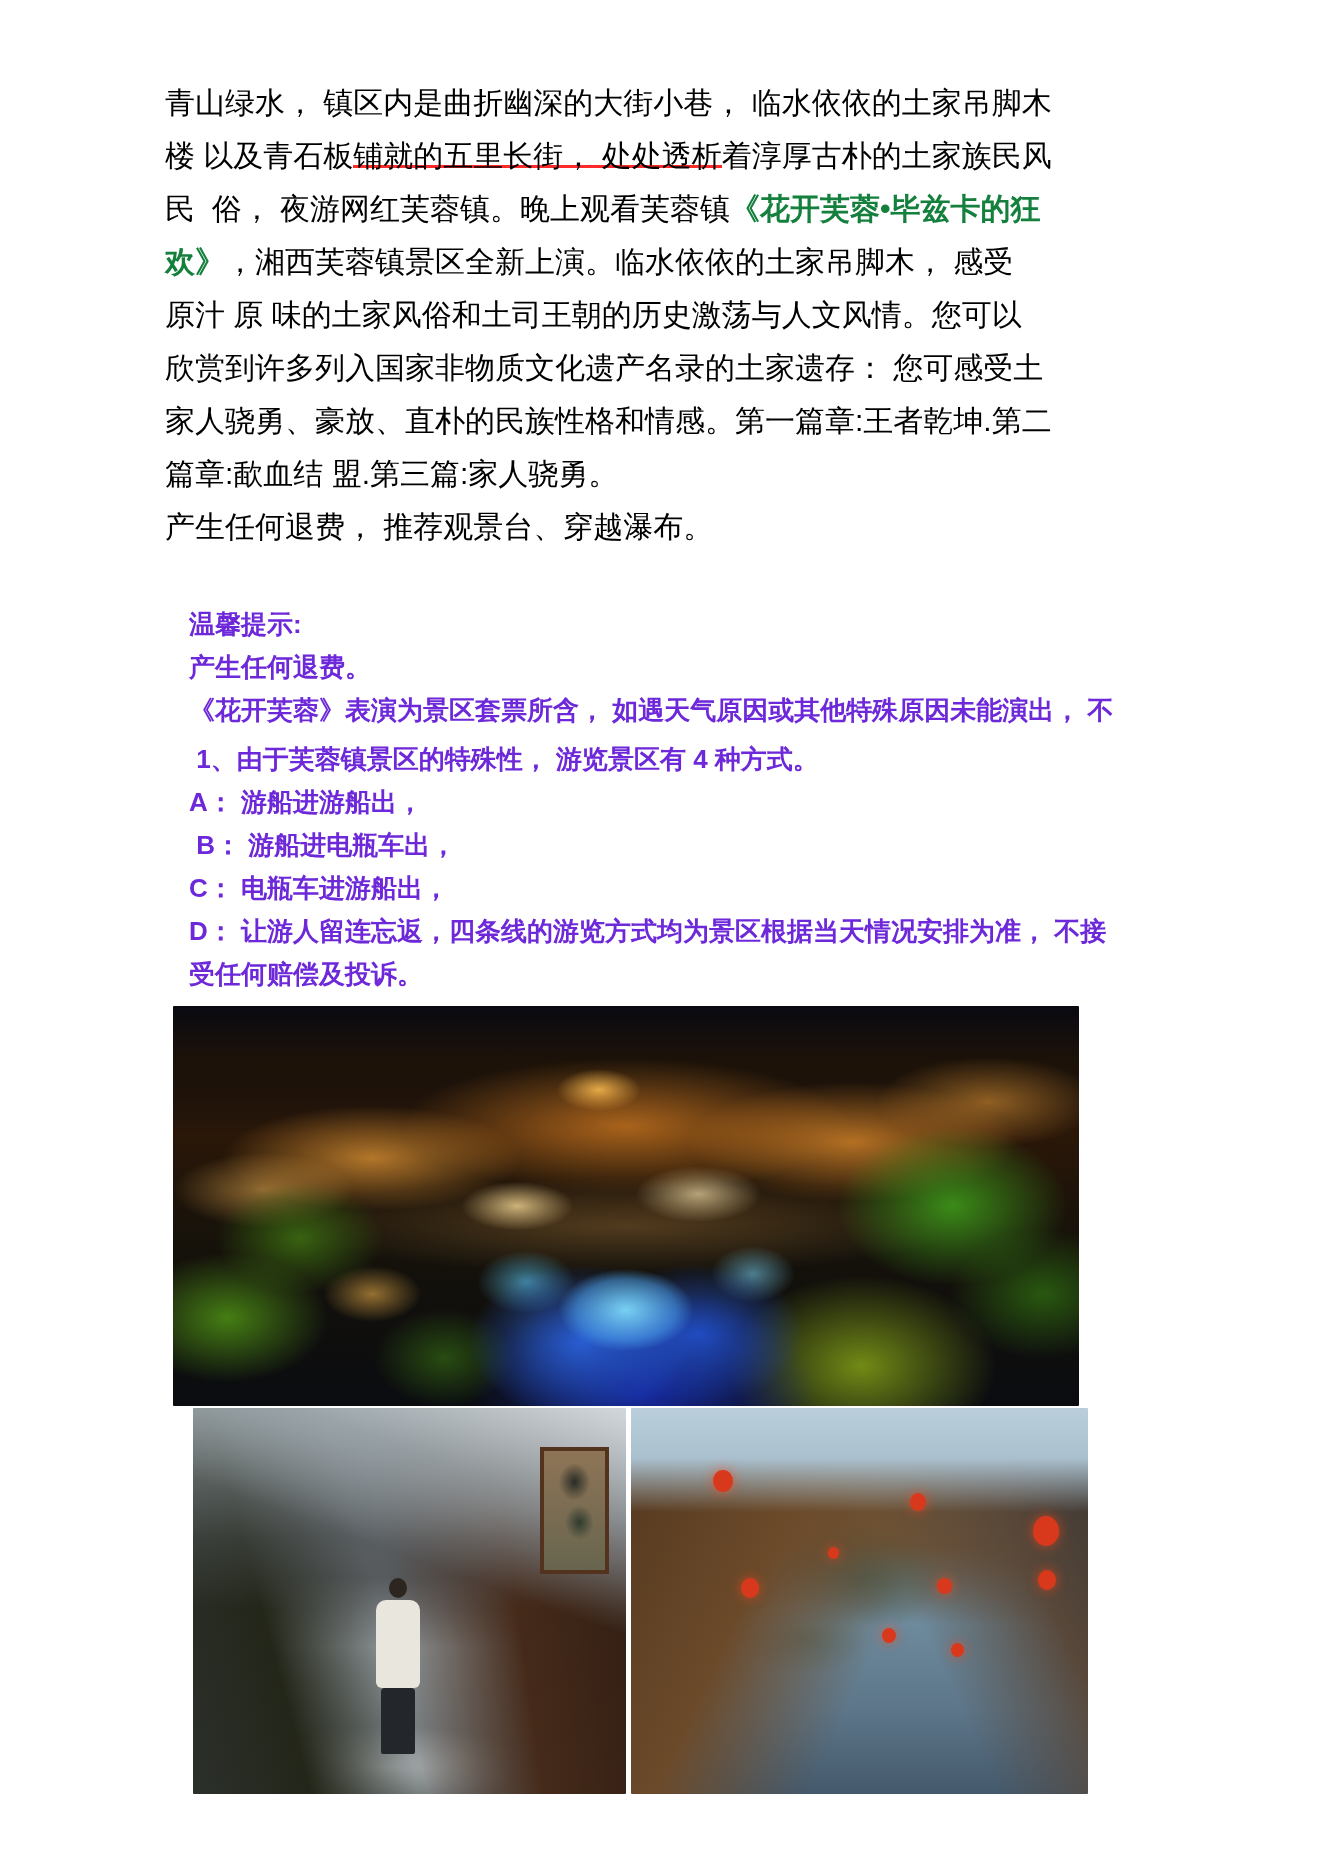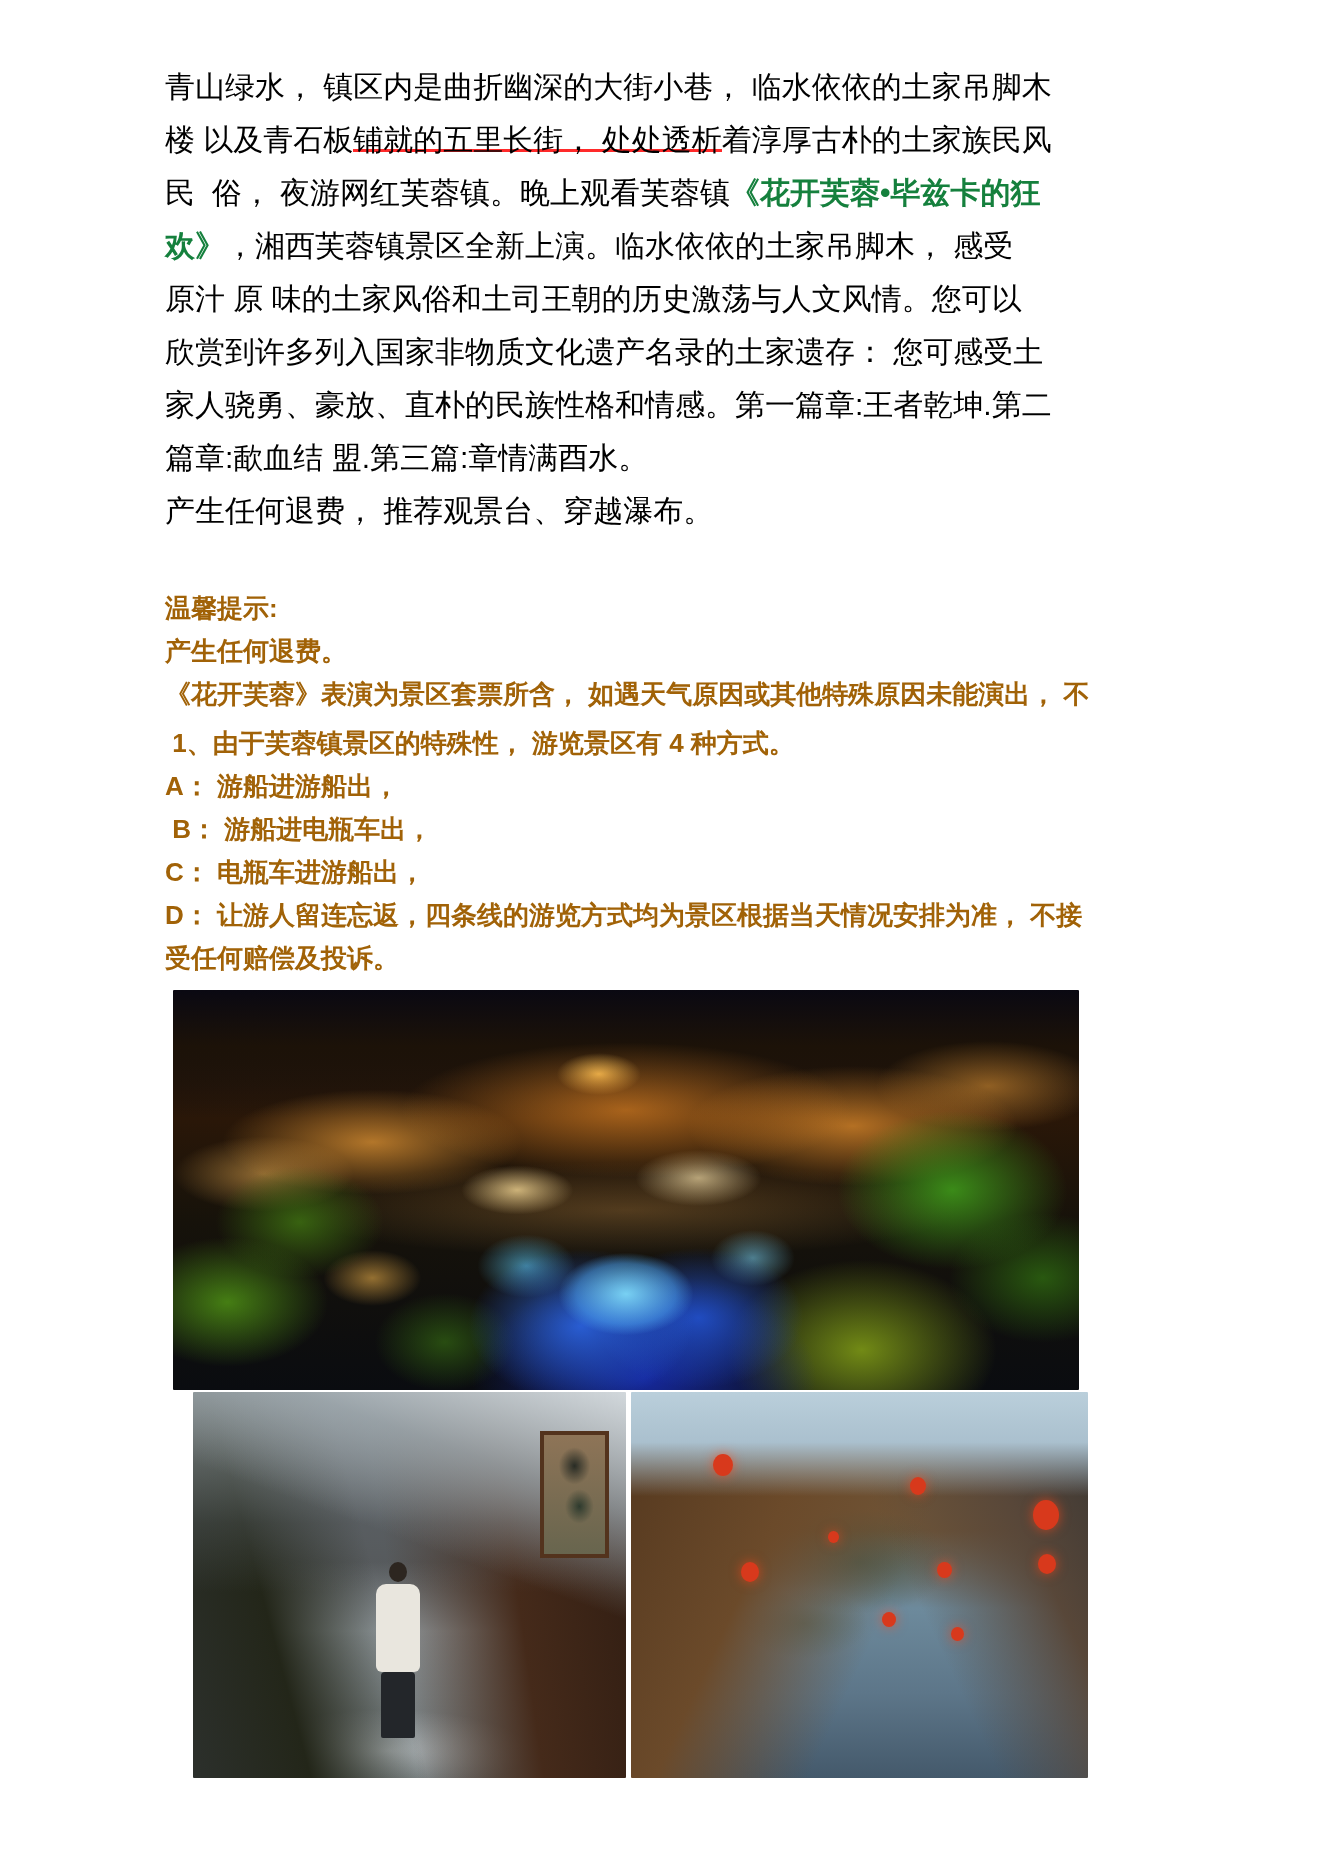--- a/index.html
+++ b/index.html
@@ -1,29 +1,29 @@
 <!DOCTYPE html>
 <html><head>
 <meta charset="utf-8">
 <style>
   html,body{margin:0;padding:0;background:#ffffff;}
   .page{
     position:relative;width:1323px;height:1871px;background:#ffffff;overflow:hidden;
     font-family:"Liberation Sans", sans-serif;
   }
-  .content{position:absolute;left:165px;top:60px;width:1005px;}
+  .content{position:absolute;left:165px;top:76px;width:1005px;}
   
   .bl{font-size:30px;line-height:53px;color:#000000;font-weight:500;white-space:pre;}
   .red{color:#15803d;font-weight:700;}
   .uline{
     background:linear-gradient(#ff2a2a,#ff2a2a) 0 88%/100% 3px no-repeat;
   }
   
   .tips{margin-top:50px;}
-  .gl{font-size:26px;line-height:43px;color:#a16207;font-weight:700;white-space:pre;}
+  .gl{font-size:26px;line-height:43px;color:#6d28d9;font-weight:700;white-space:pre;margin-left:24px;}
   .gl.ways{margin-top:6px;}
   
   .photo{border-radius:1px;}
   .photo-night{
     margin:10px 0 0 8px;width:906px;height:400px;position:relative;
     background-color:#0c0a0e;
     background-image:
       radial-gradient(90px 55px at 50% 76%, rgba(130,225,255,.9), rgba(80,170,245,.5) 55%, transparent 75%),
       radial-gradient(160px 110px at 45% 84%, rgba(45,105,235,.85), transparent 70%),
       radial-gradient(150px 100px at 58% 82%, rgba(35,85,215,.85), transparent 70%),
@@ -104,21 +104,21 @@
   <div class="content">
 
     <div class="intro">
       <div class="bl">青山绿水， 镇区内是曲折幽深的大街小巷， 临水依依的土家吊脚木</div>
       <div class="bl"><span>楼 以及青石板</span><span class="uline">铺就的五里长街， 处处透析</span><span>着淳厚古朴的土家族民风</span></div>
       <div class="bl"><span>民  俗， 夜游网红芙蓉镇。晚上观看芙蓉镇</span><span class="red">《花开芙蓉•毕兹卡的狂</span></div>
       <div class="bl"><span class="red">欢》</span><span>，湘西芙蓉镇景区全新上演。临水依依的土家吊脚木， 感受</span></div>
       <div class="bl">原汁 原 味的土家风俗和土司王朝的历史激荡与人文风情。您可以</div>
       <div class="bl">欣赏到许多列入国家非物质文化遗产名录的土家遗存： 您可感受土</div>
       <div class="bl">家人骁勇、豪放、直朴的民族性格和情感。第一篇章:王者乾坤.第二</div>
-      <div class="bl">篇章:歃血结 盟.第三篇:章情满酉水。</div>
+      <div class="bl">篇章:歃血结 盟.第三篇:家人骁勇。</div>
     </div>
 
     <div class="bl">产生任何退费， 推荐观景台、穿越瀑布。</div>
 
     <div class="tips">
       <div class="gl">温馨提示:</div>
       <div class="gl">产生任何退费。</div>
       <div class="gl">《花开芙蓉》表演为景区套票所含， 如遇天气原因或其他特殊原因未能演出， 不</div>
       <div class="gl ways"> 1、由于芙蓉镇景区的特殊性， 游览景区有 4 种方式。</div>
       <div class="gl">A： 游船进游船出，</div>

